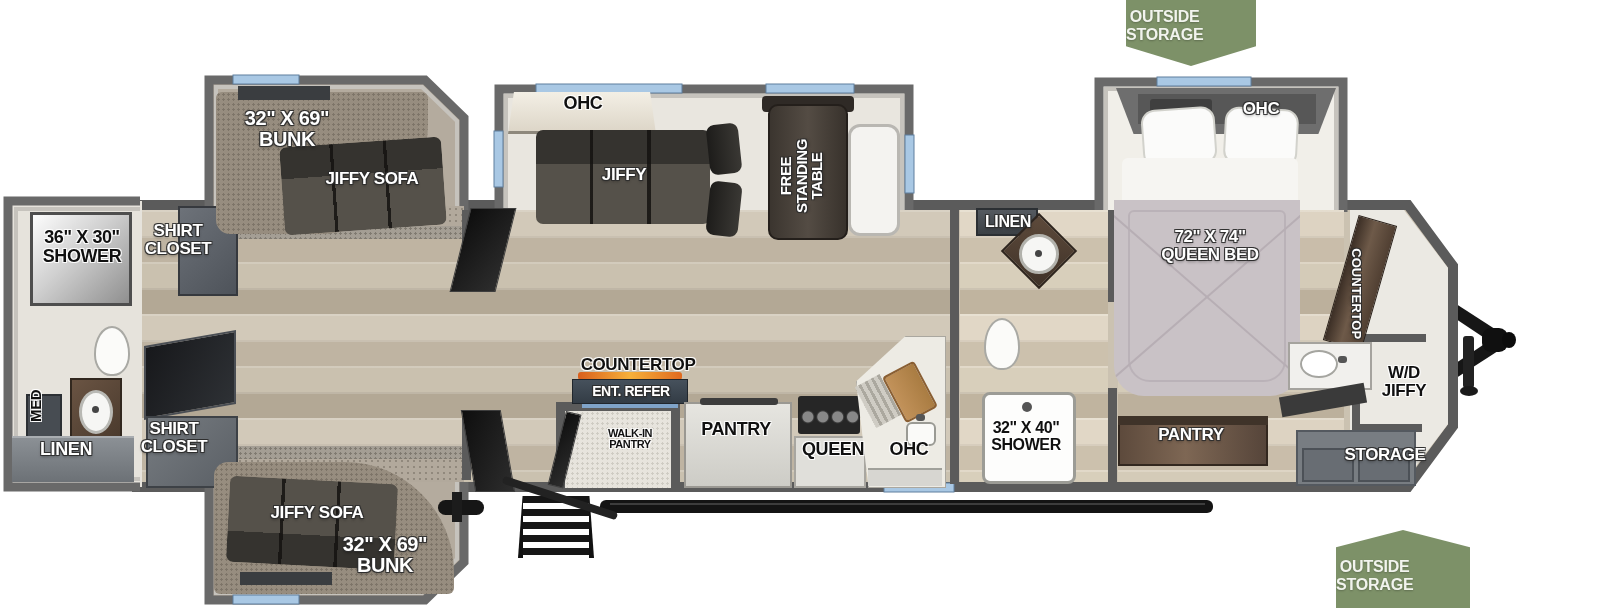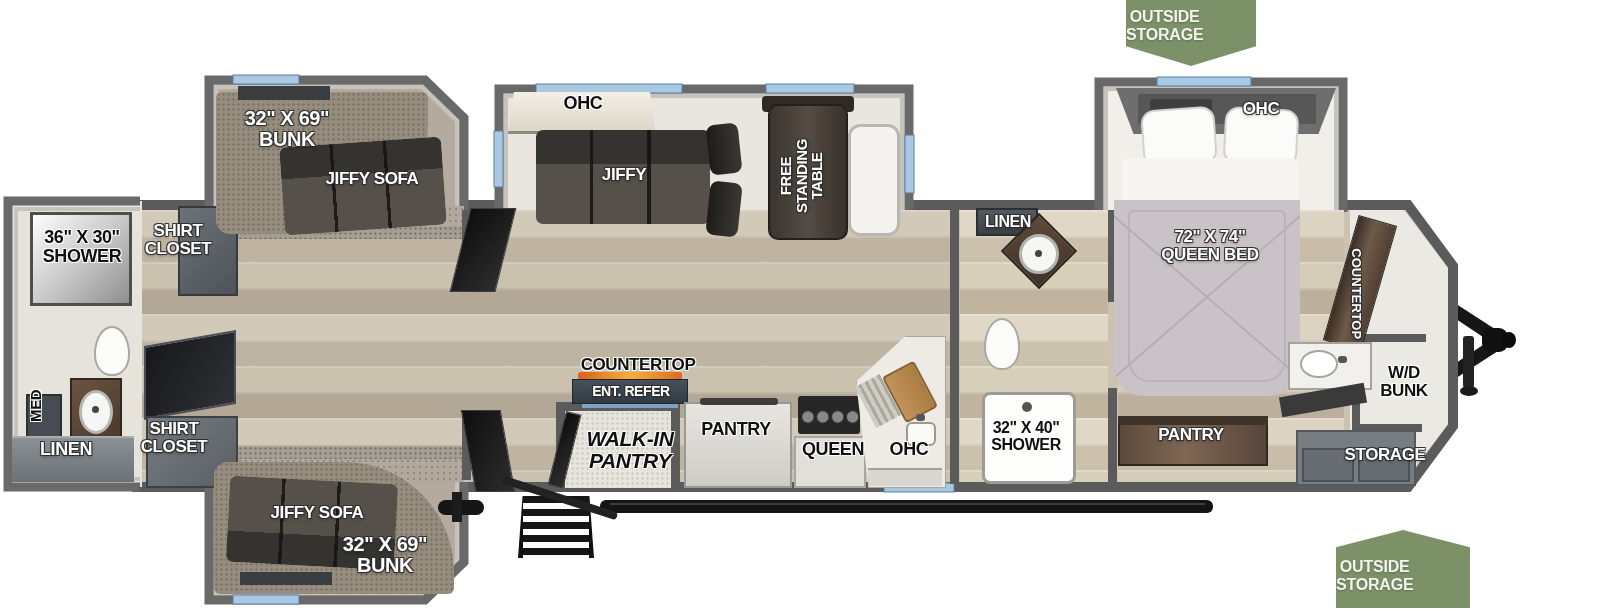--- a/index.html
+++ b/index.html
@@ -269,33 +269,33 @@
   <div class="lb w" style="left:232px;top:108px;width:110px;font-size:20px;">32" X 69"
 BUNK</div>
   <div class="lb w" style="left:312px;top:170px;width:120px;font-size:17px;">JIFFY SOFA</div>
   <div class="lb k" style="left:548px;top:94px;width:70px;font-size:18px;">OHC</div>
   <div class="lb w" style="left:588px;top:166px;width:72px;font-size:17px;">JIFFY</div>
   <div class="lb w" style="left:748px;top:146px;width:120px;height:60px;font-size:15px;transform:rotate(-90deg);">FREE
 STANDING
 TABLE</div>
   <div class="lb k" style="left:578px;top:356px;width:120px;font-size:17px;">COUNTERTOP</div>
   <div class="lb w" style="left:580px;top:384px;width:102px;font-size:14px;">ENT. REFER</div>
-  <div class="lb k" style="left:580px;top:428px;width:100px;font-size:21px;font-style:italic;">WALK-IN
+  <div class="lb k" style="left:580px;top:428px;width:100px;font-size:11px;">WALK-IN
 PANTRY</div>
   <div class="lb k" style="left:698px;top:420px;width:76px;font-size:18px;">PANTRY</div>
   <div class="lb k" style="left:798px;top:440px;width:70px;font-size:18px;">QUEEN</div>
   <div class="lb k" style="left:878px;top:440px;width:62px;font-size:18px;">OHC</div>
   <div class="lb w" style="left:980px;top:214px;width:56px;font-size:16px;">LINEN</div>
   <div class="lb k" style="left:974px;top:420px;width:104px;font-size:16px;">32" X 40"
 SHOWER</div>
   <div class="lb w" style="left:1228px;top:100px;width:66px;font-size:17px;">OHC</div>
   <div class="lb w" style="left:1140px;top:228px;width:140px;font-size:17px;">72" X 74"
 QUEEN BED</div>
   <div class="lb w" style="left:1291px;top:287px;width:130px;font-size:13px;transform:rotate(90deg);letter-spacing:0;">COUNTERTOP</div>
   <div class="lb k" style="left:1372px;top:364px;width:64px;font-size:17px;">W/D
-BUNK</div>
+JIFFY</div>
   <div class="lb w" style="left:1132px;top:426px;width:118px;font-size:17px;">PANTRY</div>
   <div class="lb w" style="left:1326px;top:446px;width:118px;font-size:17px;">STORAGE</div>
   <div class="lb w" style="left:262px;top:504px;width:110px;font-size:17px;">JIFFY SOFA</div>
   <div class="lb w" style="left:330px;top:534px;width:110px;font-size:20px;">32" X 69"
 BUNK</div>
 
 </div>
 
 </body></html>

